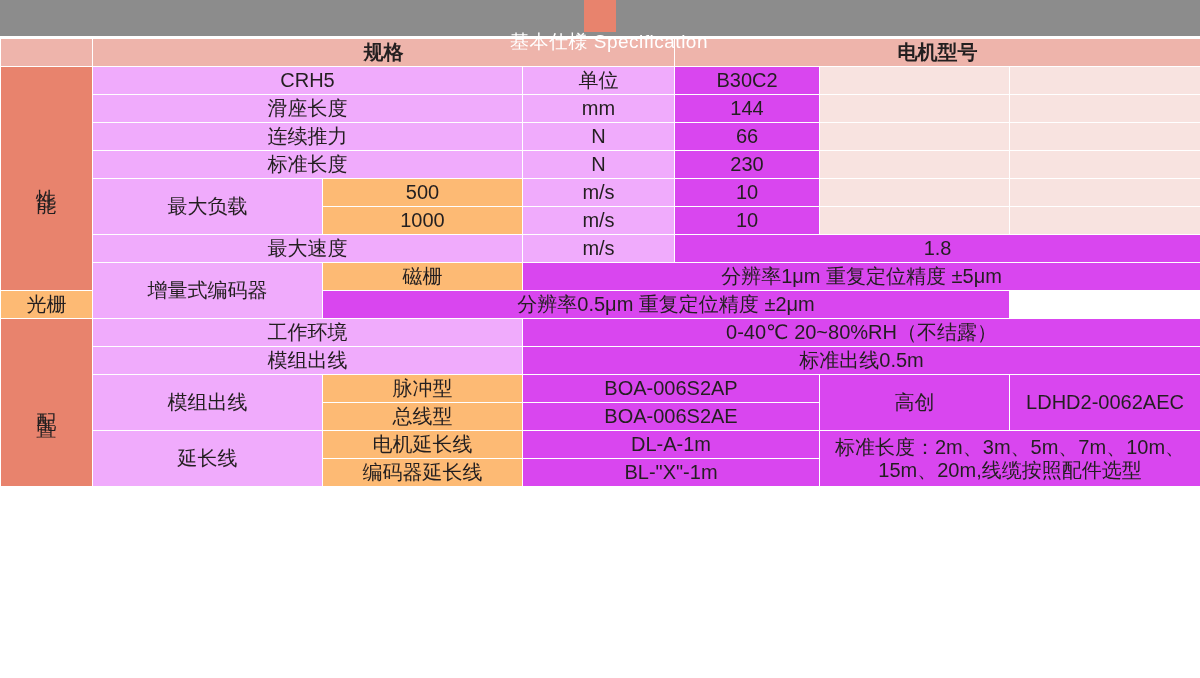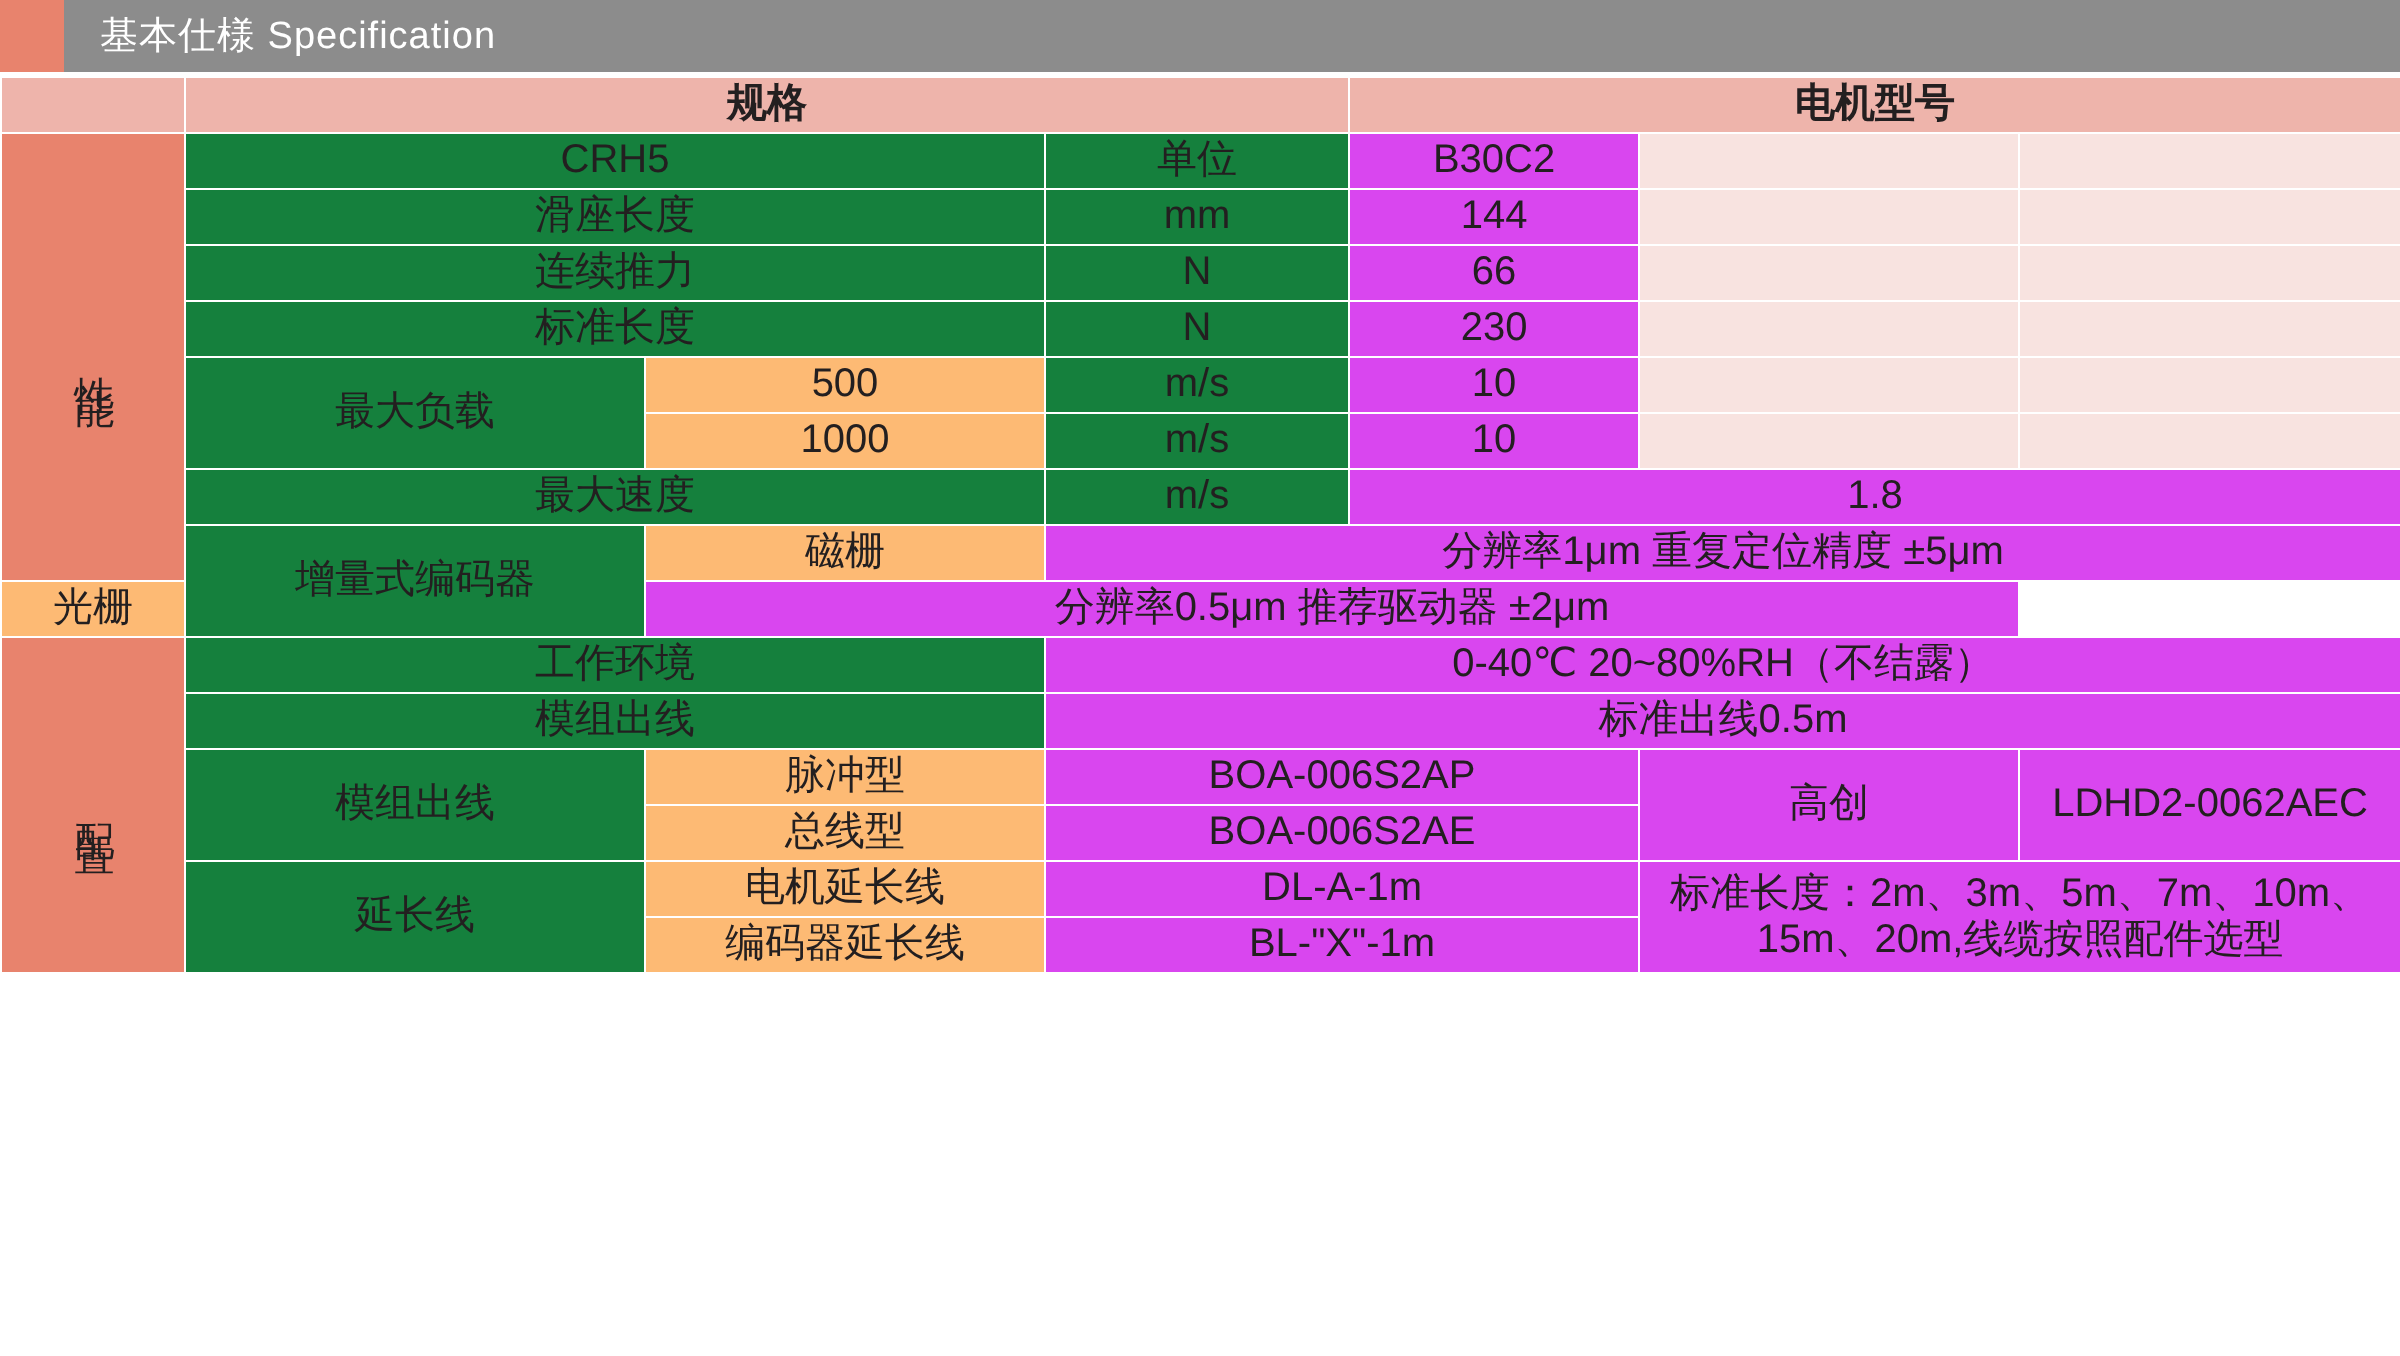--- a/index.html
+++ b/index.html
@@ -15,20 +15,21 @@
     overflow: hidden;
   }
 
   
   .header {
     height: 36px;
     background: #8c8c8c;
     display: flex;
     align-items: center;
     position: relative;
+    flex-direction: column;
   }
   .header .accent {
     width: 32px;
     height: 36px;
     background: #e8836d;
     flex: 0 0 32px;
   }
   .header .title {
     color: #ffffff;
     font-size: 19px;
@@ -70,21 +71,21 @@
     writing-mode: vertical-rl;
     text-orientation: upright;
     line-height: 1.15;
   }
   .c-head {           
     background: #eeb4ab;
     font-size: 21px;
     font-weight: bold;
   }
   .c-label {          
-    background: #15803d;
+    background: #f0abfc;
   }
   .c-sublabel {
     background: #fdba74;
   }
   .c-val {            
     background: #d946ef;
   }
   .c-val-empty {
     background: #f8e3e0;
   }
@@ -180,21 +181,21 @@
       </tr>
 
       <tr>
         <td class="c-label" rowspan="2">增量式编码器</td>
         <td class="c-sublabel">磁栅</td>
         <td class="c-val" colspan="4">分辨率1μm 重复定位精度 ±5μm</td>
       </tr>
 
       <tr>
         <td class="c-sublabel">光栅</td>
-        <td class="c-val" colspan="4">分辨率0.5μm 推荐驱动器 ±2μm</td>
+        <td class="c-val" colspan="4">分辨率0.5μm 重复定位精度 ±2μm</td>
       </tr>
 
       <tr>
         <td class="c-side" rowspan="6" style="border-left:none;"><span>配置</span></td>
         <td class="c-label" colspan="2">工作环境</td>
         <td class="c-val" colspan="4">0-40℃ 20~80%RH（不结露）</td>
       </tr>
 
       <tr>
         <td class="c-label" colspan="2">模组出线</td>

